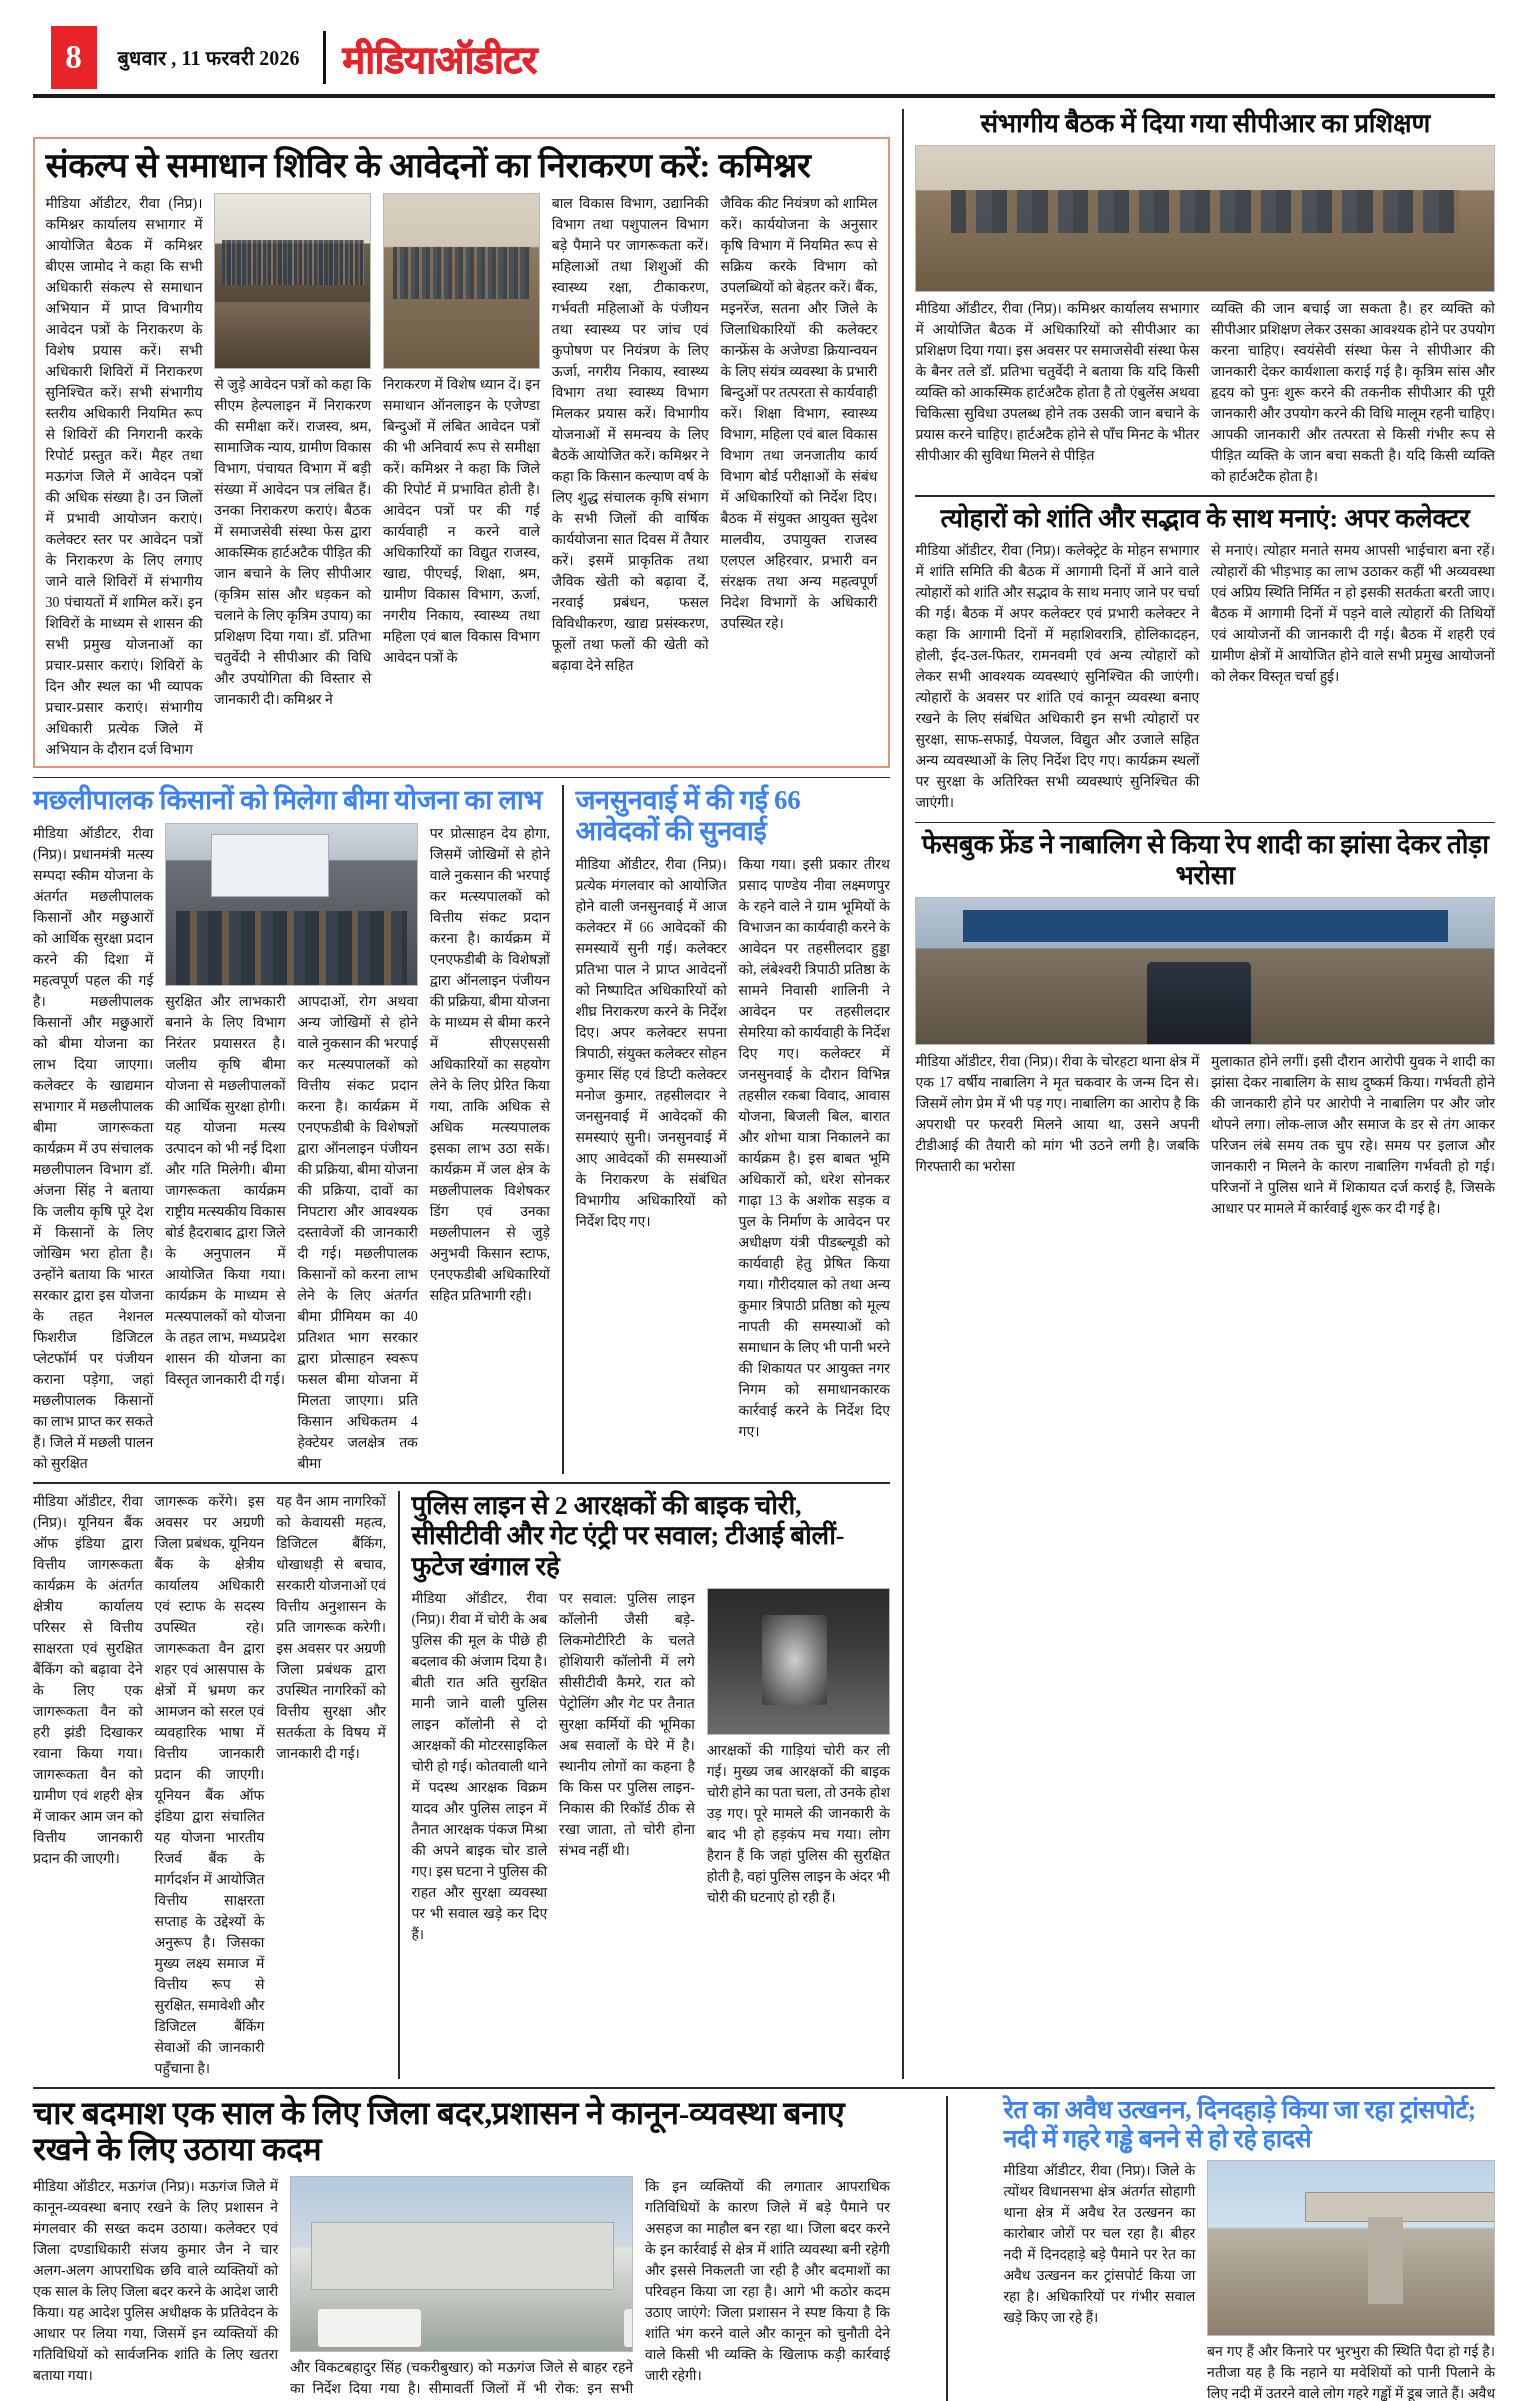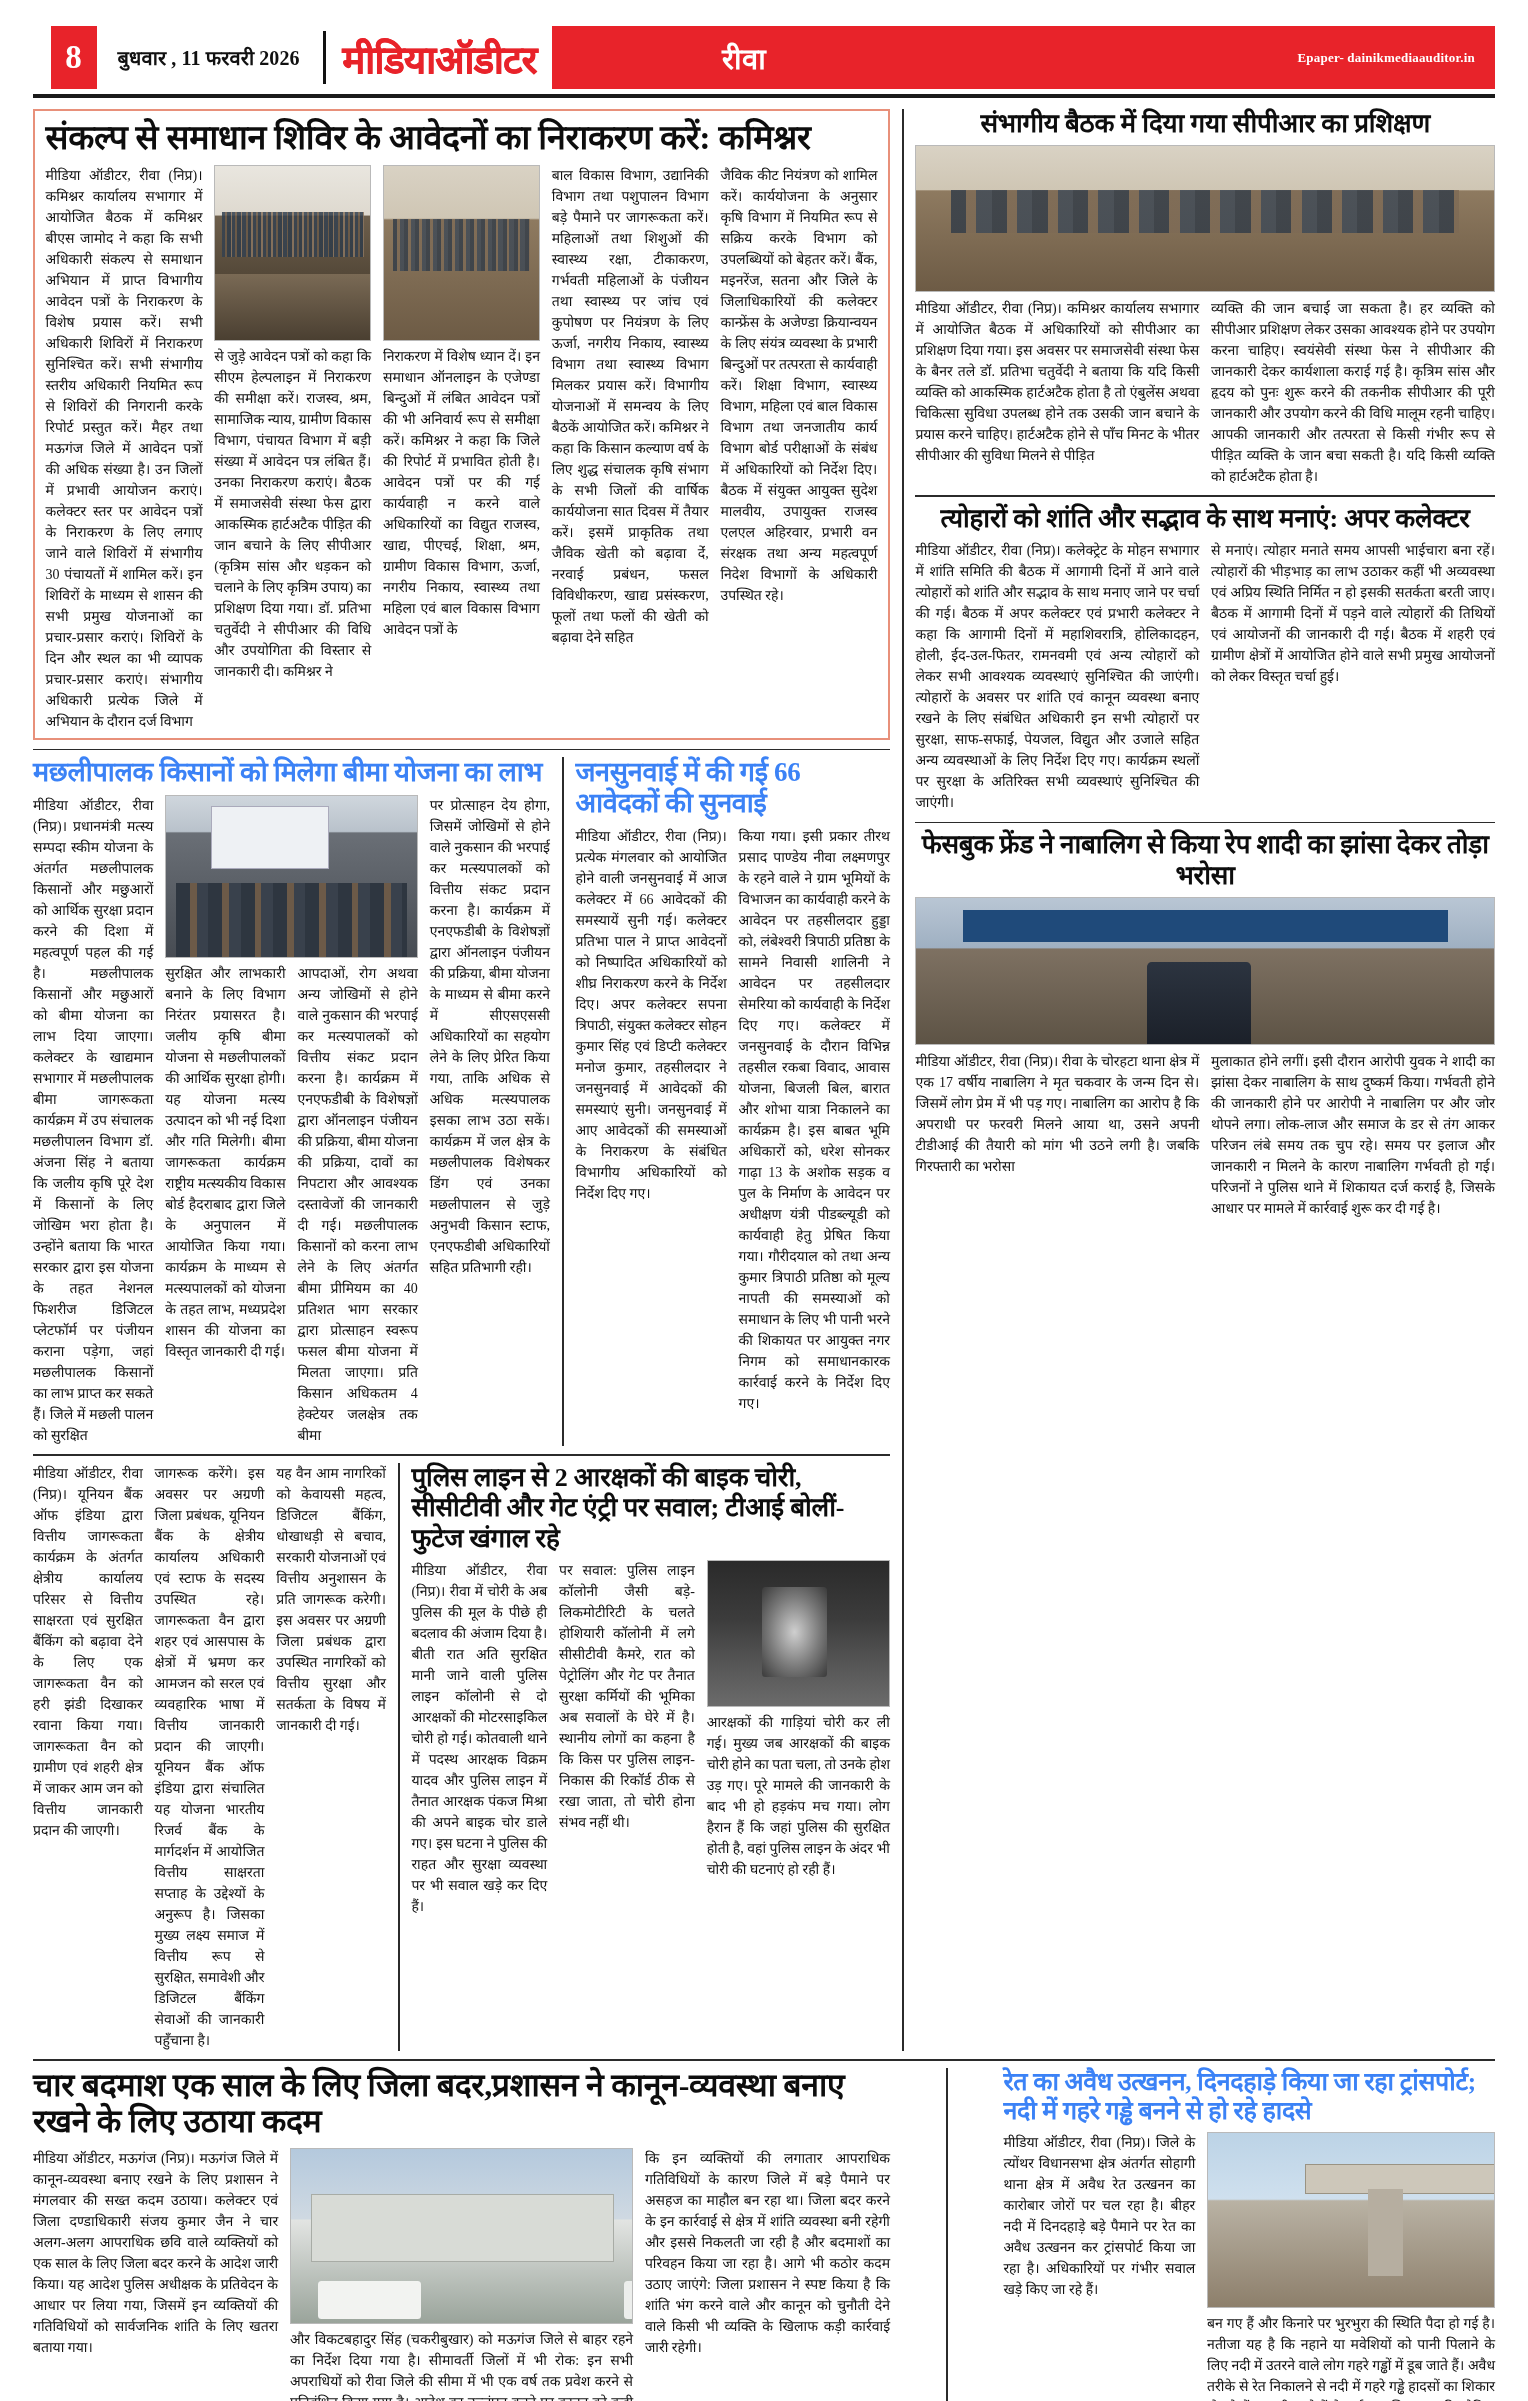--- a/index.html
+++ b/index.html
@@ -91,21 +91,21 @@
     background: #1a1a1a;
     margin-top: 5.3px;
   }
 
   
   .main-grid {
     display: flex;
     gap: 0;
     margin-top: 10.6px;
   }
-  .left-zone { width: 857px; }
+  .left-zone { width: 857px; margin-top: 28px; }
   .vrule {
     width: 1.8px;
     background: #2b2b2b;
     margin: 0 11.8px;
     align-self: stretch;
   }
   .right-zone { flex: 1; }
 
   
   .boxed {
@@ -270,24 +270,20 @@
 </head>
 <body>
 
 <div class="page">
 
   <div class="masthead">
     <div class="page-num-box">8</div>
     <div class="date-line">बुधवार , 11 फरवरी 2026</div>
     <div class="mast-divider"></div>
     <div class="brand">मीडियाऑडीटर</div>
-    <div class="mast-right">
-      <div class="mast-city">रीवा</div>
-      <div class="mast-epaper">Epaper- dainikmediaauditor.in</div>
-    </div>
   </div>
   <div class="mast-rule"></div>
 
   <div class="main-grid">
 
     <div class="left-zone">
 
       <div class="boxed">
         <h1 class="headline">संकल्प से समाधान शिविर के आवेदनों का निराकरण करें: कमिश्नर</h1>
         <div class="cols">

